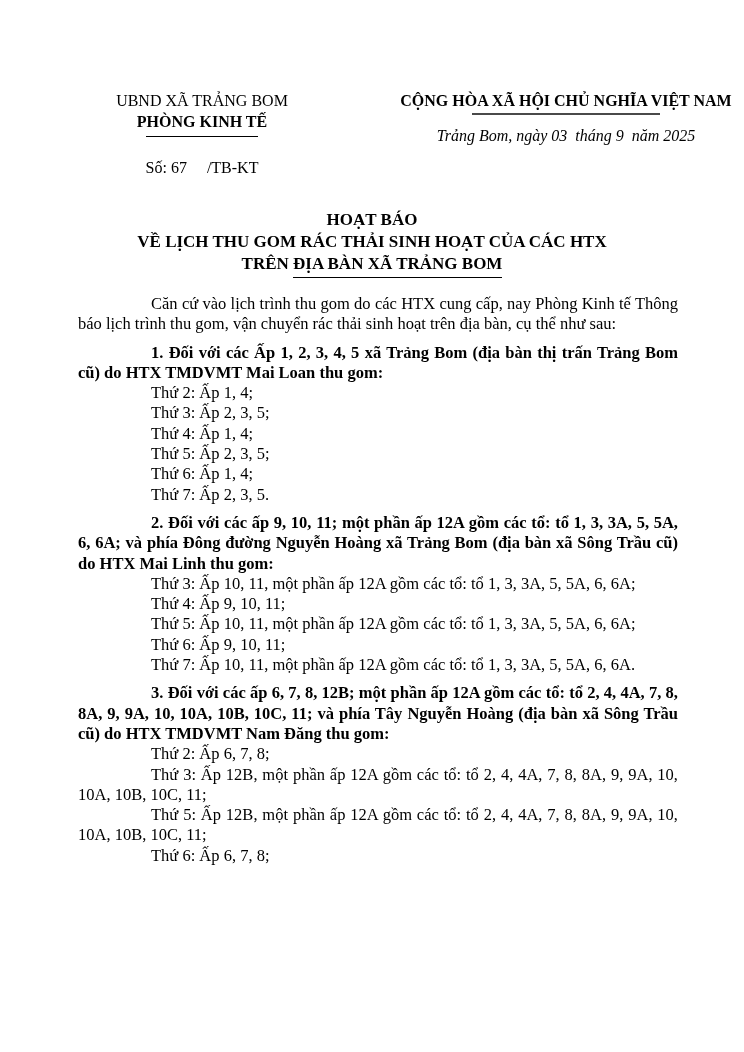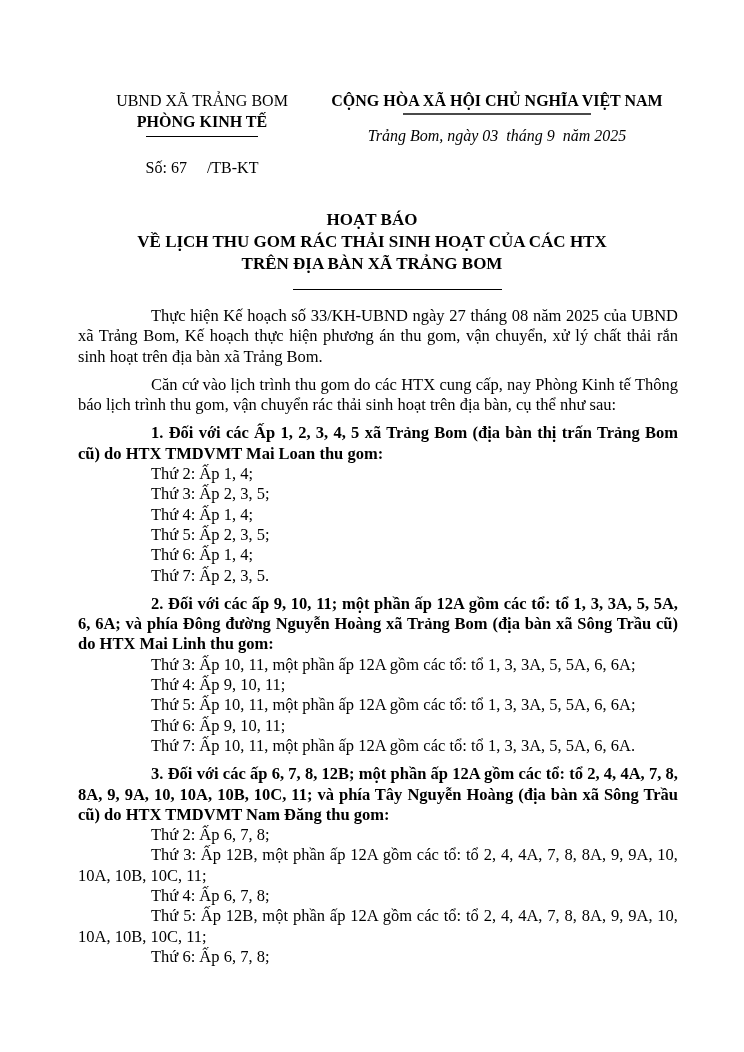--- a/index.html
+++ b/index.html
@@ -5,33 +5,33 @@
   html,body { margin:0; padding:0; background:#ffffff; }
   .page {
     position:relative;
     width:744px; height:1052px;
     background:#ffffff;
     color:#000000;
     font-family:"Liberation Serif","DejaVu Serif",serif;
     overflow:hidden;
   }
   
-  .header { display:flex; padding:90px 16px 0 77px; }
+  .header { display:flex; padding:90px 8px 0 77px;justify-content:space-between; }
   .h-left  { width:250px; text-align:center; font-size:16px; line-height:21px; }
   .h-right { width:340px; text-align:center; font-size:16px; line-height:21px; }
   .bold   { font-weight:bold; }
   .italic { font-style:italic; }
   .pre    { white-space:pre; }
   .rule-left  { width:112px; border-top:1.5px solid #000; margin:4px auto 3px auto; height:0; }
   .rule-right { width:188px; border-top:2px solid #4a4a4a; margin:2px auto 3px auto; height:0; }
   .doc-number { margin-top:20px; }
   .date-line  { margin-top:10px; }
   
   .title { margin-top:31px; text-align:center; font-weight:bold; font-size:17px; line-height:22px; }
-  .t-underline { display:inline-block; border-bottom:1.5px solid #000; padding-bottom:14px; }
+  .t-underline { display:inline-block; border-bottom:1.5px solid #000; padding-bottom:2px; }
   
   .body { margin:16px 66px 0 78px; font-size:16.5px; line-height:20.3px; text-align:justify; }
   .body p { margin:0; text-indent:73px; }
   .para, .sec-heading { margin-top:8px !important; }
   .sec-heading { font-weight:bold; }
 </style>
 </head>
 <body>
 
 <div class="page">
@@ -50,39 +50,37 @@
     </div>
   </div>
 
   <div class="title">
     <div>HOẠT BÁO</div>
     <div>VỀ LỊCH THU GOM RÁC THẢI SINH HOẠT CỦA CÁC HTX</div>
     <div><span>TRÊN </span><span class="t-underline">ĐỊA BÀN XÃ TRẢNG BOM</span></div>
   </div>
 
   <div class="body">
-    <p class="para">Thực hiện Kế hoạch số 33/KH-UBND ngày 27 tháng 08 năm 2025 của UBND xã Trảng Bom, Kế hoạch thực hiện phương án thu gom, vận chuyển, xử lý chất thải rắn sinh hoạt trên địa bàn xã Trảng Bom.</p>
     <p class="para">Căn cứ vào lịch trình thu gom do các HTX cung cấp, nay Phòng Kinh tế Thông báo lịch trình thu gom, vận chuyển rác thải sinh hoạt trên địa bàn, cụ thể như sau:</p>
 
     <p class="sec-heading">1. Đối với các Ấp 1, 2, 3, 4, 5 xã Trảng Bom (địa bàn thị trấn Trảng Bom cũ) do HTX TMDVMT Mai Loan thu gom:</p>
     <p class="item">Thứ 2: Ấp 1, 4;</p>
     <p class="item">Thứ 3: Ấp 2, 3, 5;</p>
     <p class="item">Thứ 4: Ấp 1, 4;</p>
     <p class="item">Thứ 5: Ấp 2, 3, 5;</p>
     <p class="item">Thứ 6: Ấp 1, 4;</p>
     <p class="item">Thứ 7: Ấp 2, 3, 5.</p>
 
     <p class="sec-heading">2. Đối với  các ấp 9, 10, 11; một phần ấp 12A gồm các tổ: tổ 1, 3, 3A, 5, 5A, 6, 6A; và phía Đông đường Nguyễn Hoàng xã Trảng Bom (địa bàn xã Sông Trầu cũ) do HTX Mai Linh thu gom:</p>
     <p class="item">Thứ 3: Ấp 10, 11, một phần ấp 12A gồm  các tổ: tổ 1, 3, 3A, 5, 5A, 6, 6A;</p>
     <p class="item">Thứ 4: Ấp 9, 10, 11;</p>
     <p class="item">Thứ 5: Ấp 10, 11, một phần ấp 12A gồm  các tổ: tổ 1, 3, 3A, 5, 5A, 6, 6A;</p>
     <p class="item">Thứ 6: Ấp 9, 10, 11;</p>
     <p class="item">Thứ 7: Ấp 10, 11, một phần ấp 12A gồm  các tổ: tổ 1, 3, 3A, 5, 5A, 6, 6A.</p>
 
     <p class="sec-heading">3. Đối với các ấp 6, 7, 8, 12B; một phần ấp 12A gồm các tổ: tổ 2, 4, 4A, 7, 8, 8A, 9, 9A, 10, 10A, 10B, 10C, 11; và phía Tây Nguyễn Hoàng (địa bàn xã Sông Trầu cũ) do HTX TMDVMT Nam Đăng thu gom:</p>
     <p class="item">Thứ 2: Ấp 6, 7, 8;</p>
     <p class="item">Thứ 3: Ấp 12B, một phần ấp 12A gồm các tổ: tổ 2, 4, 4A, 7, 8, 8A, 9, 9A, 10, 10A, 10B, 10C, 11;</p>
-    <p class="item">Thứ 4: Ấp 6, 7, 8;</p>
     <p class="item">Thứ 5: Ấp 12B, một phần ấp 12A gồm các tổ: tổ 2, 4, 4A, 7, 8, 8A, 9, 9A, 10, 10A, 10B, 10C, 11;</p>
     <p class="item">Thứ 6: Ấp 6, 7, 8;</p>
   </div>
 
 </div>
 
 </body></html>

